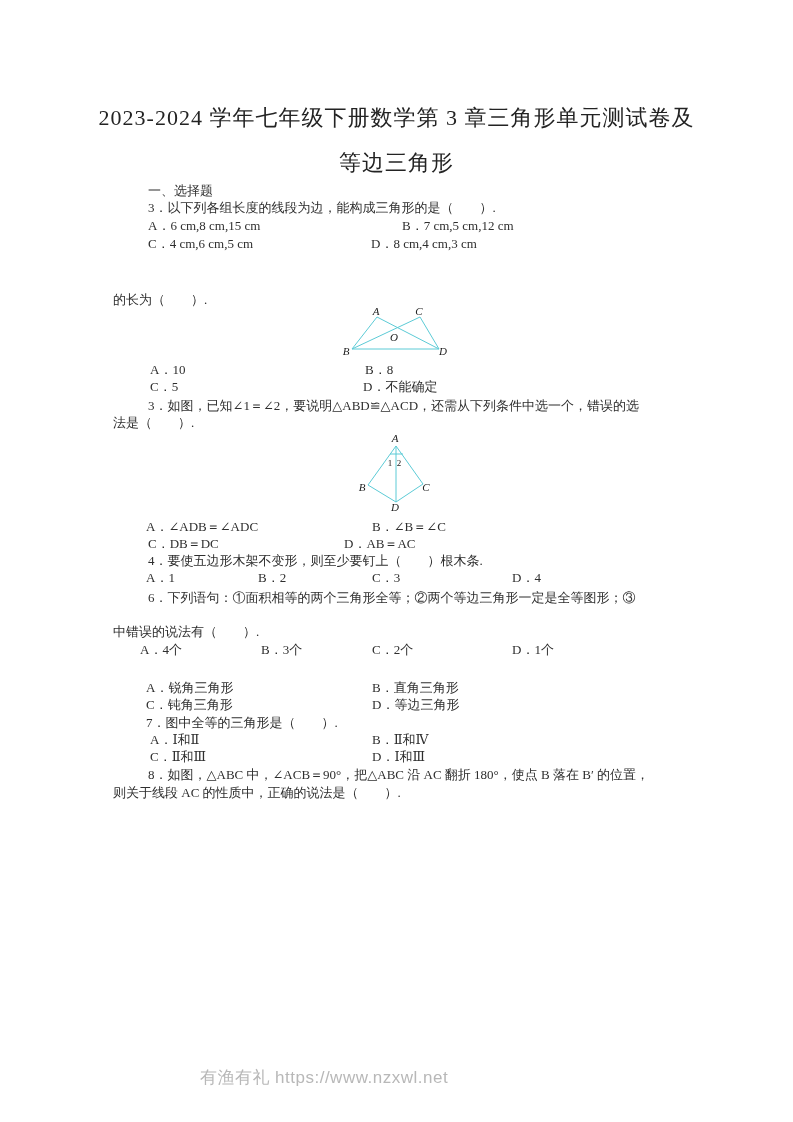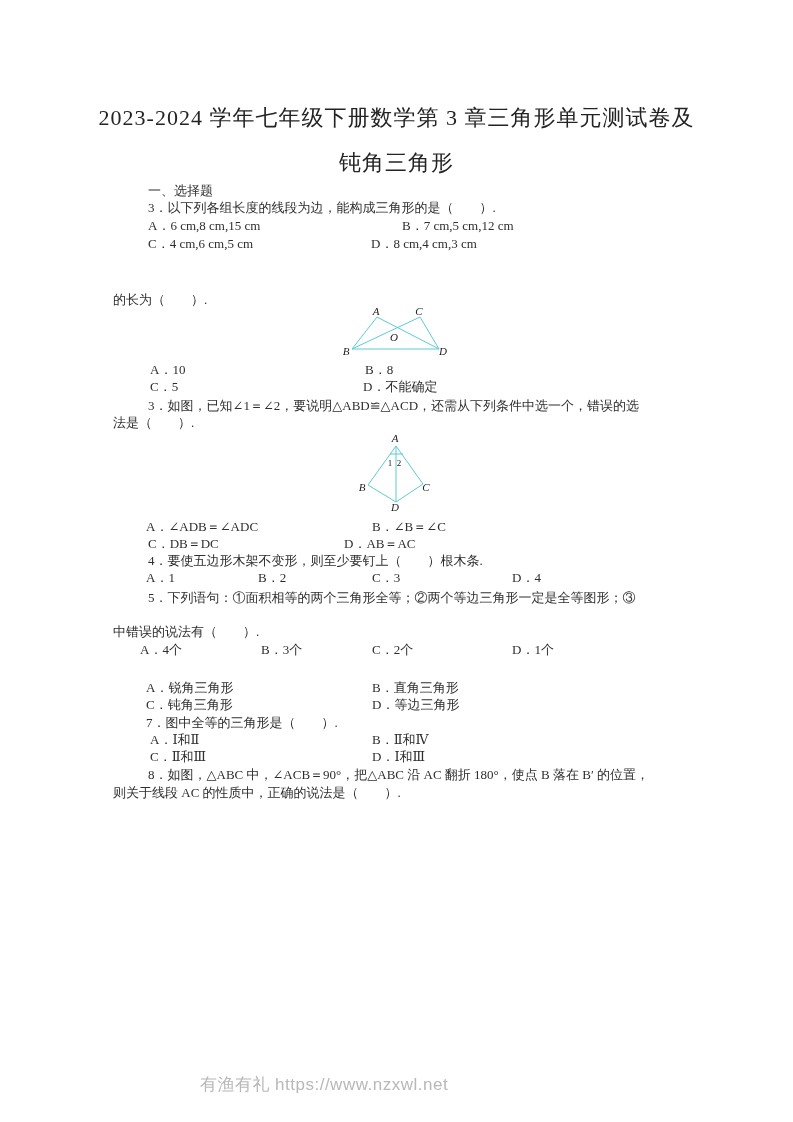--- a/index.html
+++ b/index.html
@@ -43,30 +43,29 @@
   }
   .footer {
     position: absolute;
     left: 0; width: 648px;
     top: 1066px;
     text-align: center;
     font-size: 17px;
     color: #b8b8b8;
     font-family: "Liberation Sans", "DejaVu Sans", sans-serif;
     letter-spacing: 0.5px;
-    margin-top: 7px;
   }
 </style>
 </head>
 <body>
 
 <div class="page">
 
   <div class="title" style="top:103px">2023-2024 学年七年级下册数学第 3 章三角形单元测试卷及</div>
-  <div class="title" style="top:148px">钝角三角形</div>
+  <div class="title" style="top:148px">等边三角形</div>
 
   <div class="ln" style="top:183px; left:148px">一、选择题</div>
 
   <div class="ln" style="top:200px; left:148px">3．以下列各组长度的线段为边，能构成三角形的是（　　）.</div>
   <div class="ln" style="top:218px; left:148px">A．6 cm,8 cm,15 cm</div>
   <div class="ln" style="top:218px; left:402px">B．7 cm,5 cm,12 cm</div>
   <div class="ln" style="top:236px; left:148px">C．4 cm,6 cm,5 cm</div>
   <div class="ln" style="top:236px; left:371px">D．8 cm,4 cm,3 cm</div>
 
   <div class="ln" style="top:292px; left:113px">的长为（　　）.</div>
@@ -111,21 +110,21 @@
   <div class="ln" style="top:519px; left:372px">B．∠B＝∠C</div>
   <div class="ln" style="top:536px; left:148px">C．DB＝DC</div>
   <div class="ln" style="top:536px; left:344px">D．AB＝AC</div>
 
   <div class="ln" style="top:553px; left:148px">4．要使五边形木架不变形，则至少要钉上（　　）根木条.</div>
   <div class="ln" style="top:570px; left:146px">A．1</div>
   <div class="ln" style="top:570px; left:258px">B．2</div>
   <div class="ln" style="top:570px; left:372px">C．3</div>
   <div class="ln" style="top:570px; left:512px">D．4</div>
 
-  <div class="ln" style="top:590px; left:148px">5．下列语句：①面积相等的两个三角形全等；②两个等边三角形一定是全等图形；③</div>
+  <div class="ln" style="top:590px; left:148px">6．下列语句：①面积相等的两个三角形全等；②两个等边三角形一定是全等图形；③</div>
   <div class="ln" style="top:624px; left:113px">中错误的说法有（　　）.</div>
   <div class="ln" style="top:642px; left:140px">A．4个</div>
   <div class="ln" style="top:642px; left:261px">B．3个</div>
   <div class="ln" style="top:642px; left:372px">C．2个</div>
   <div class="ln" style="top:642px; left:512px">D．1个</div>
 
   <div class="ln" style="top:680px; left:146px">A．锐角三角形</div>
   <div class="ln" style="top:680px; left:372px">B．直角三角形</div>
   <div class="ln" style="top:697px; left:146px">C．钝角三角形</div>
   <div class="ln" style="top:697px; left:372px">D．等边三角形</div>

